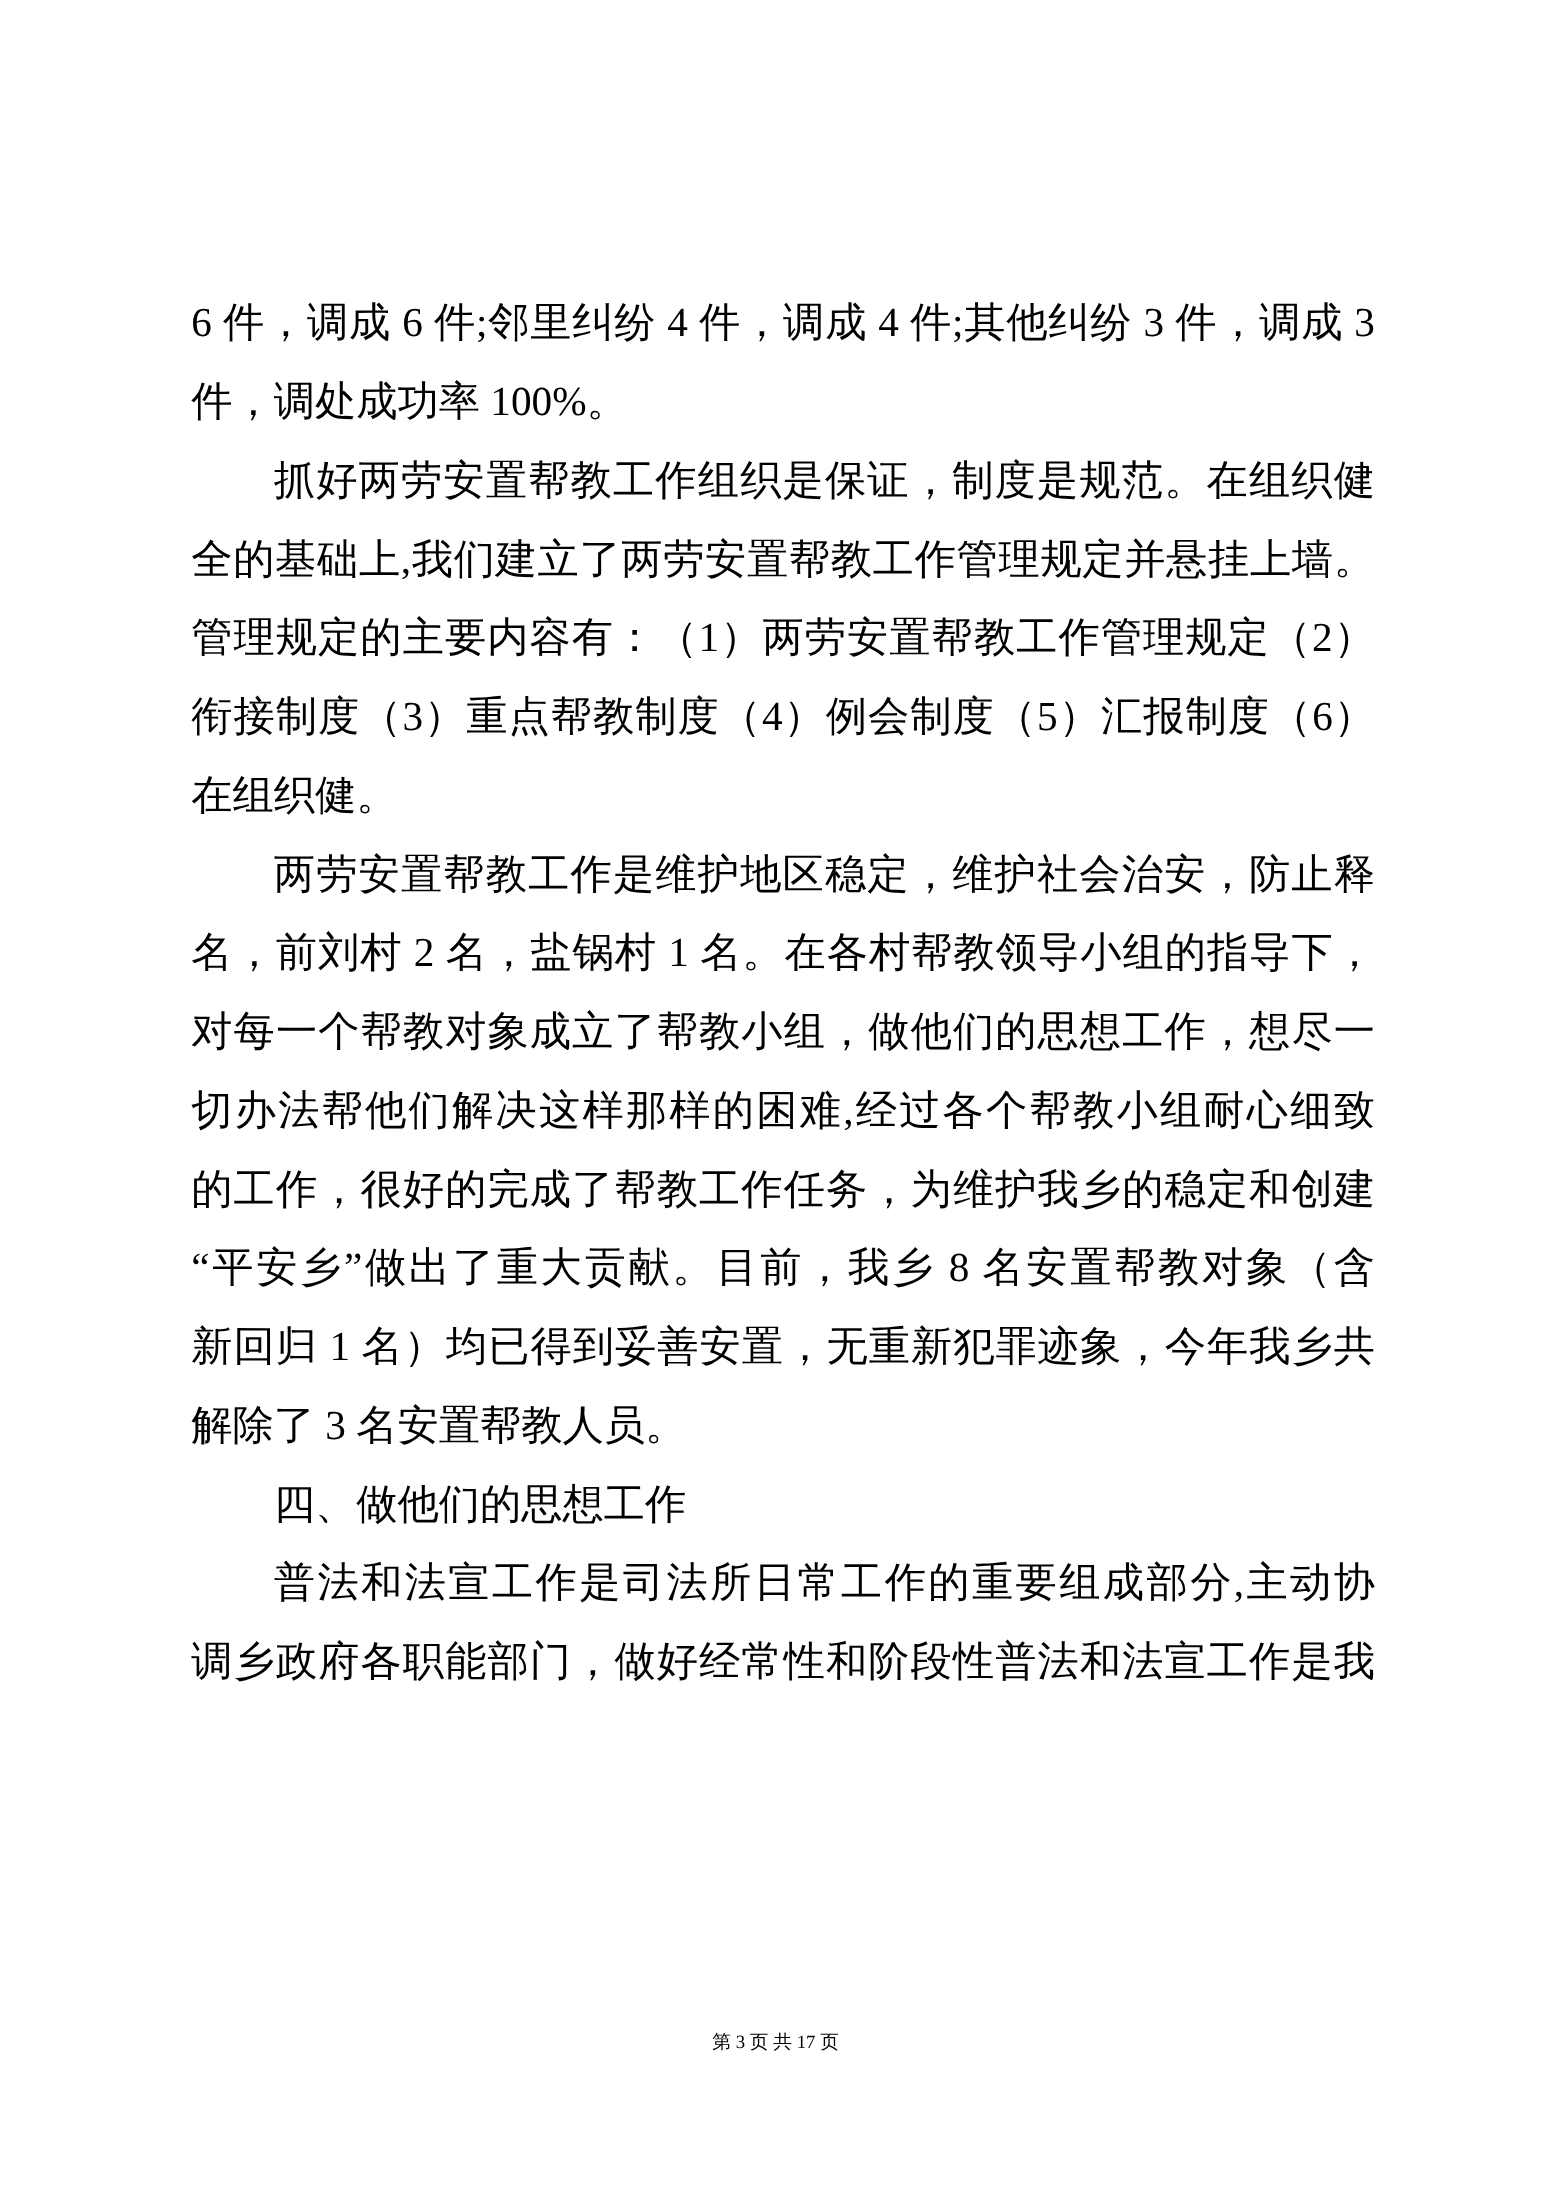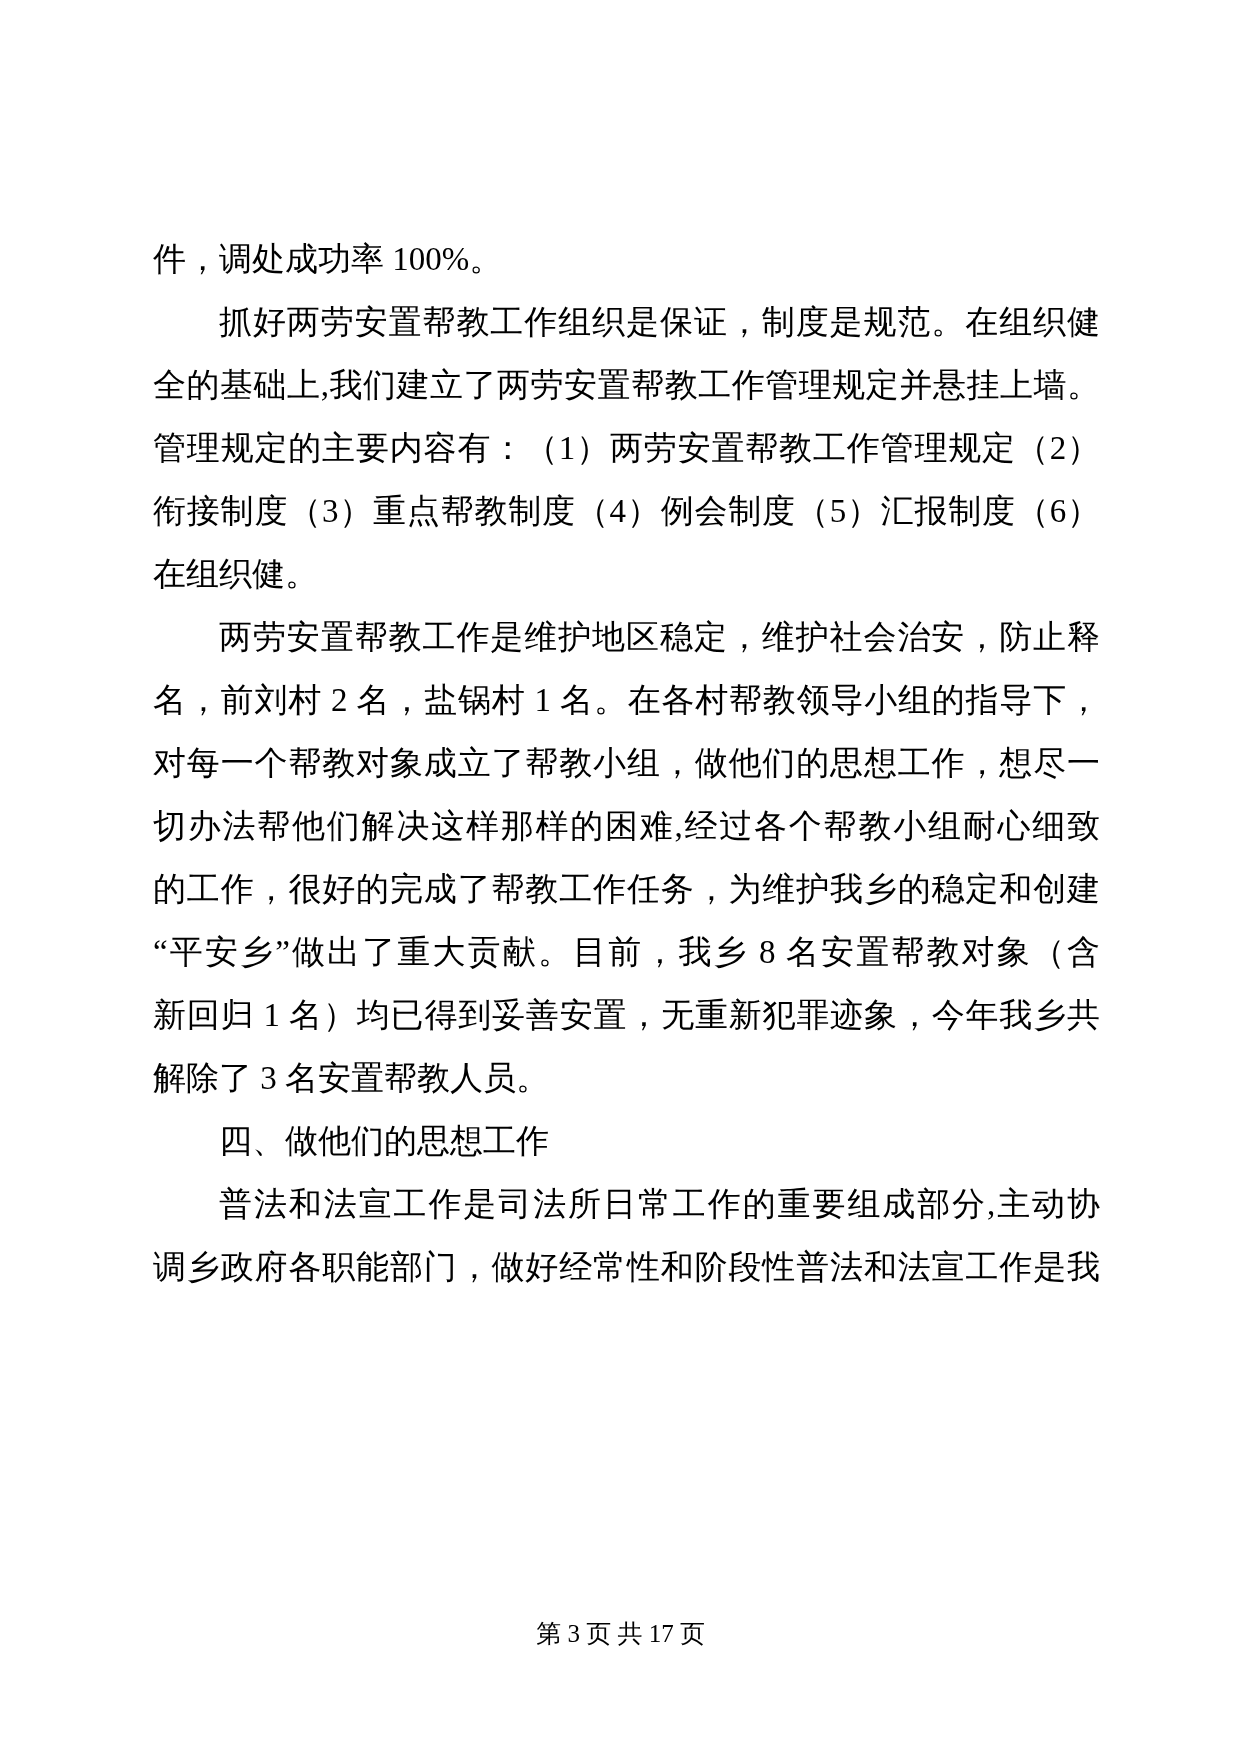--- a/index.html
+++ b/index.html
@@ -37,30 +37,31 @@
   }
   .indent.justify {
     width: 881px; 
   }
   .footer {
     position: absolute;
     top: 1612px;
     left: 0;
     width: 100%;
     text-align: center;
-    font-size: 25px;
+    font-size: 15px;
     line-height: 44px;
     color: #000000;
   }
 </style>
 </head>
 <body>
 
 <div class="page">
   <div class="content">
+    <div class="line justify">6 件，调成 6 件;邻里纠纷 4 件，调成 4 件;其他纠纷 3 件，调成 3</div>
     <div class="line">件，调处成功率 100%。</div>
     <div class="line indent justify">抓好两劳安置帮教工作组织是保证，制度是规范。在组织健</div>
     <div class="line justify">全的基础上,我们建立了两劳安置帮教工作管理规定并悬挂上墙。</div>
     <div class="line justify">管理规定的主要内容有：（1）两劳安置帮教工作管理规定（2）</div>
     <div class="line justify">衔接制度（3）重点帮教制度（4）例会制度（5）汇报制度（6）</div>
     <div class="line">在组织健。</div>
     <div class="line indent justify">两劳安置帮教工作是维护地区稳定，维护社会治安，防止释</div>
     <div class="line justify">名，前刘村 2 名，盐锅村 1 名。在各村帮教领导小组的指导下，</div>
     <div class="line justify">对每一个帮教对象成立了帮教小组，做他们的思想工作，想尽一</div>
     <div class="line justify">切办法帮他们解决这样那样的困难,经过各个帮教小组耐心细致</div>

